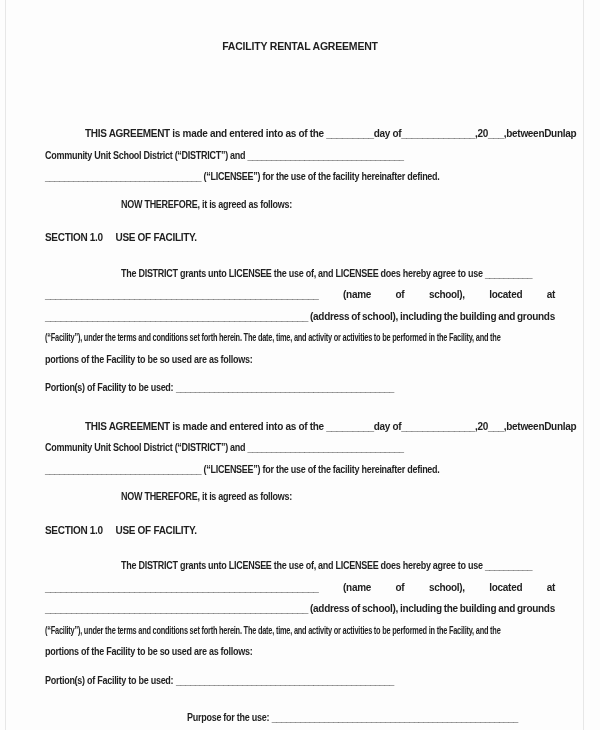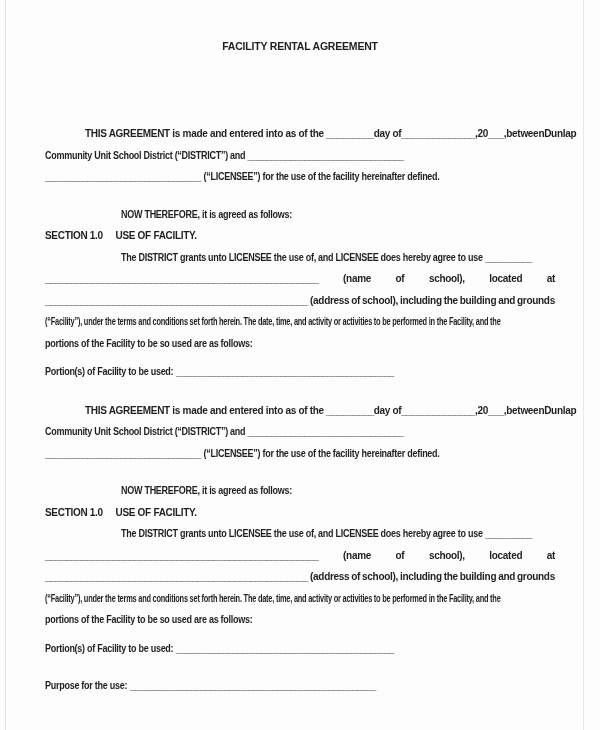--- a/index.html
+++ b/index.html
@@ -26,26 +26,26 @@
     letter-spacing:-0.2px;
     font-weight:700;
   }
   .ln { height:21.5px; line-height:21.5px; white-space:nowrap; }
   .ln .in { display:inline-block; transform:scaleX(0.90); transform-origin:0 50%; }
   .ln.fit .in { transform:scaleX(0.74); }
   .flexln { display:flex; justify-content:space-between; }
   .flexln span { flex:0 0 auto; }
   .indent { text-indent:40px; }
   .flexln.indent { text-indent:0; padding-left:40px; }
-  .m-now    { margin-top:16px; }
-  .m-sect   { }
-  .m-grant  { }
+  .m-now    { margin-top:6px; }
+  .m-sect   { margin-top:12px; }
+  .m-grant  { margin-top:14px; }
   .m-port   { margin-top:7px;  }
   .m-block2 { margin-top:17px; }
-  .m-purp   { margin-top:16px; }
+  .m-purp   { margin-top:16px;text-align:right; }
   .sect-num { display:inline-block; width:68px; }
   .blank { margin-left:3px; }
 </style>
 </head>
 <body>
 
 <div class="page">
   <div class="edge l"></div>
   <div class="edge r"></div>
 

